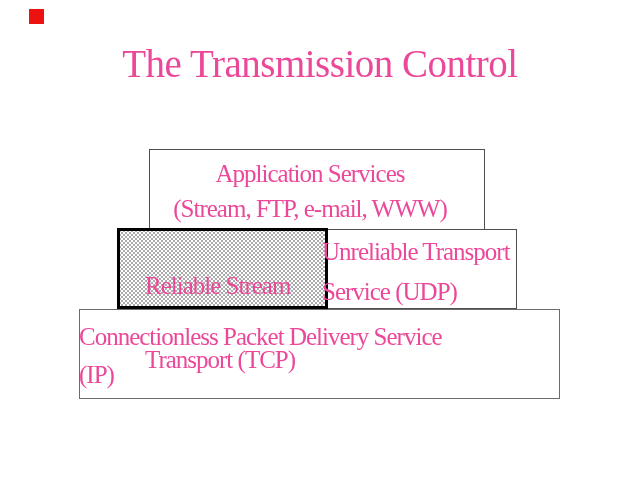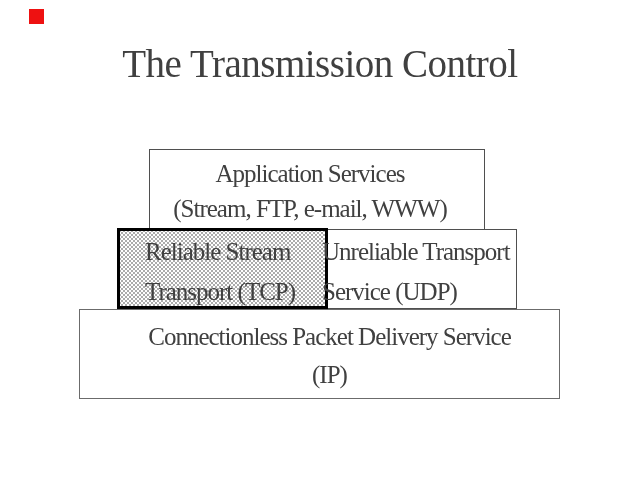--- a/index.html
+++ b/index.html
@@ -1,18 +1,18 @@
 <!DOCTYPE html>
 <html><head>
 <meta charset="utf-8">
 <style>
   html,body { margin:0; padding:0; background:#ffffff; }
   .slide {
     position:relative; width:635px; height:480px; background:#ffffff;
-    font-family:"Liberation Serif","DejaVu Serif",serif; color:#404040;
+    font-family:"Liberation Serif","DejaVu Serif",serif; color:#ec4899;
     overflow:hidden;
   }
   .red-square {
     position:absolute; left:29px; top:9px; width:15px; height:15px;
     background:#ee1111;
   }
   .title {
     position:absolute; left:0; top:41px; width:640px;
     text-align:center; font-size:39px; line-height:45px;
     letter-spacing:-0.5px; white-space:nowrap;
@@ -39,22 +39,22 @@
   .ip-box {
     left:79px; top:309px; width:481px; height:90px;
     border:1.5px solid #6b6b6b; z-index:0;
   }
   .label { position:absolute; font-size:25px; letter-spacing:-1px; z-index:3; white-space:nowrap; }
   .app-label { left:142px; top:156px; width:336px; text-align:center; }
   .app-label div { line-height:35px; }
   .udp-label { left:322px; top:232px; width:195px; text-align:left; }
   .udp-label div { line-height:40px; }
   .tcp-label { left:145px; top:232px; width:180px; text-align:left; }
-  .tcp-label div { line-height:40px; }
-  .ip-label { left:89px; top:318px; width:481px; text-align:center; }
+  .tcp-label div { line-height:40px;margin-top:34px; }
+  .ip-label { left:79px; top:318px; width:481px; text-align:left; }
   .ip-label div { line-height:38px; }
 </style>
 </head>
 <body>
 
 <div class="slide">
 
   <div class="red-square" style="background-color: rgb(238, 17, 17);"></div>
 
   <div class="title">

